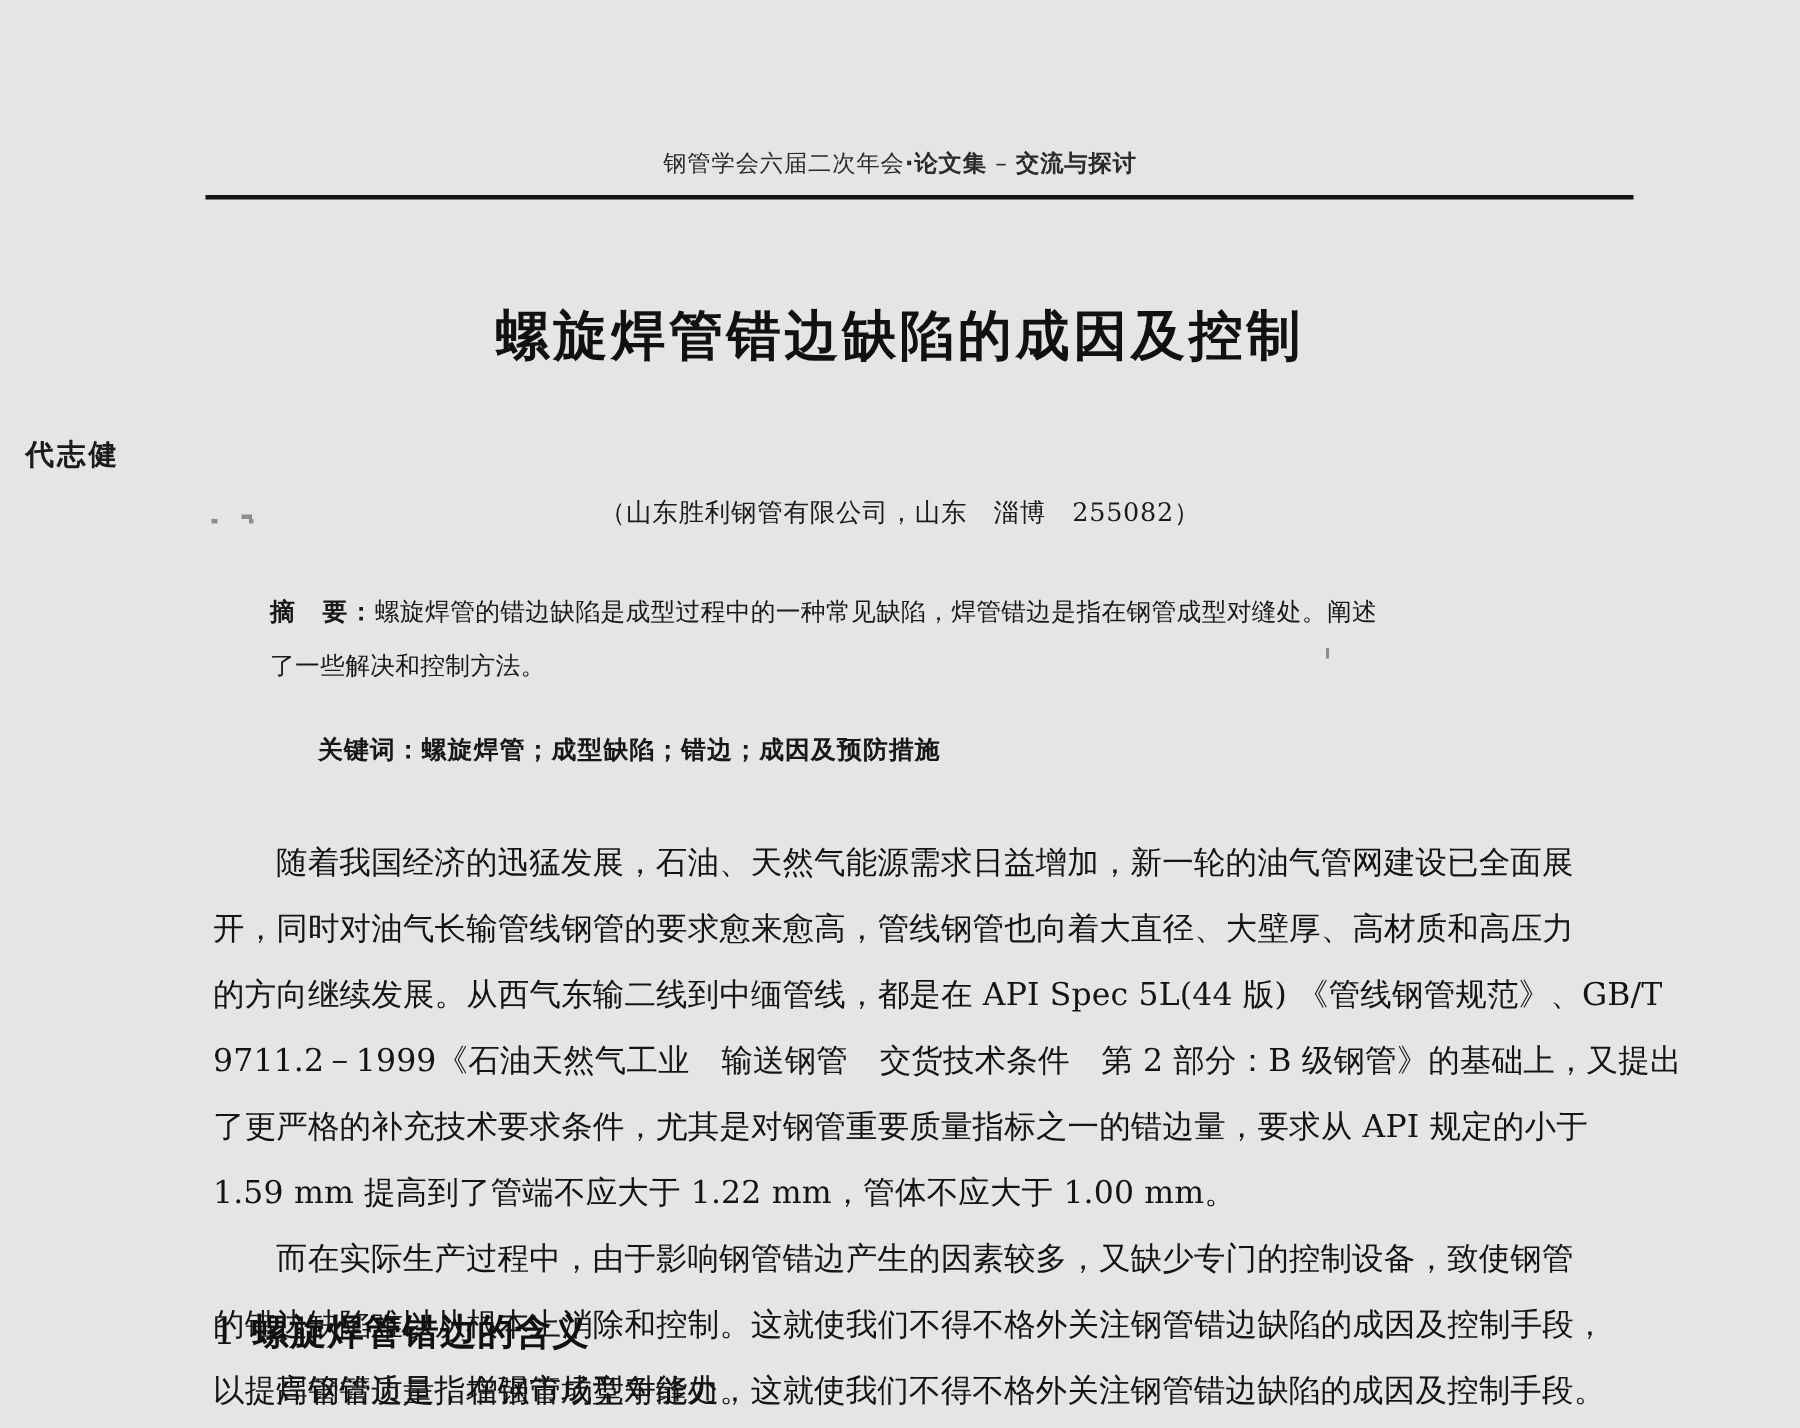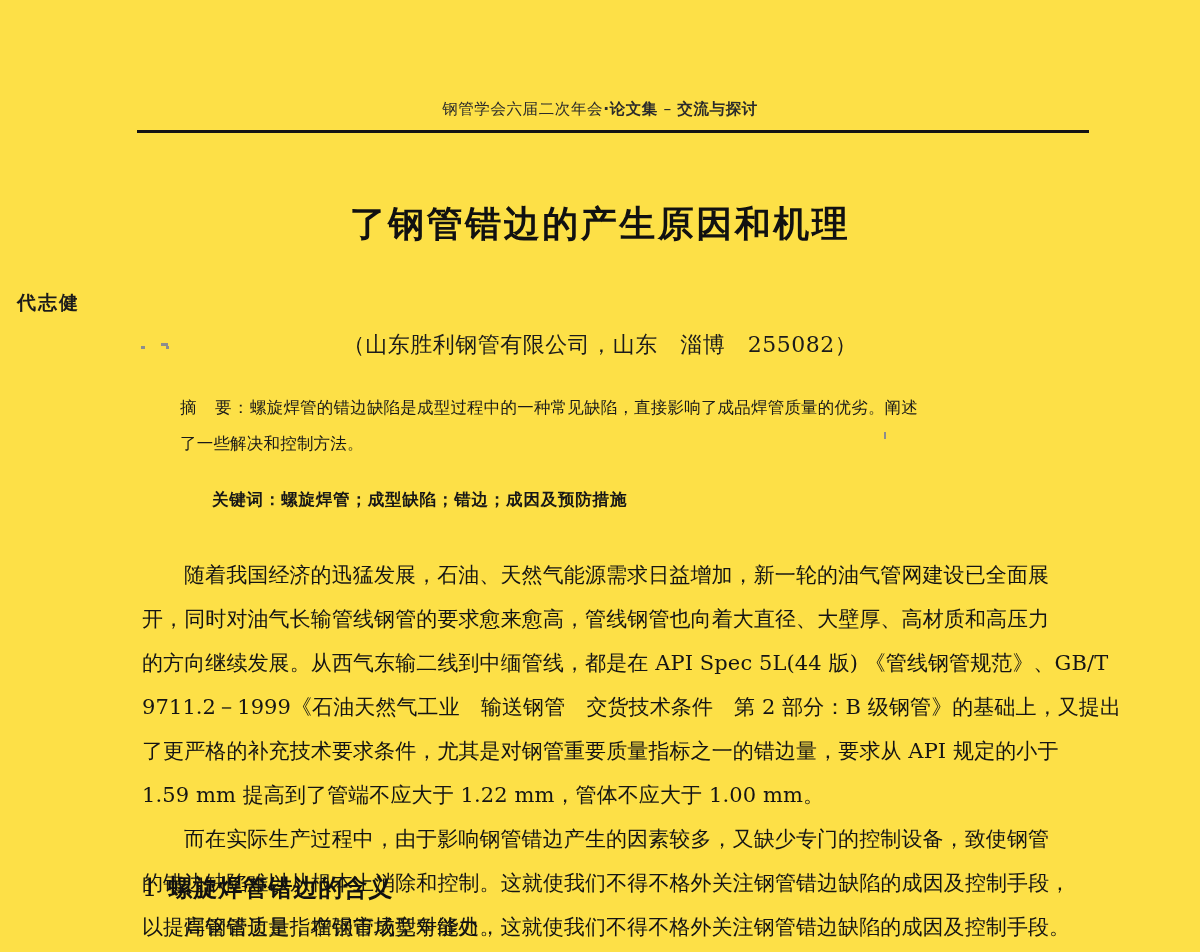--- a/index.html
+++ b/index.html
@@ -11,21 +11,21 @@
     width: 1200px;
     height: 952px;
     overflow: hidden;
     font-family: "DejaVu Sans", sans-serif;
     color: #1a1a1a;
   }
   .page {
     position: relative;
     width: 1200px;
     height: 952px;
-    background: #fde047;
+    background: #e5e5e5;
   }
 
   
   .running-header {
     position: absolute;
     top: 99px;
     left: 0;
     width: 1200px;
     text-align: center;
     font-size: 15.5px;
@@ -73,21 +73,21 @@
     color: #1b1b1b;
     font-family: "DejaVu Serif", serif;
     padding-left: 17px;
   }
   .doc-affiliation {
     position: absolute;
     top: 330px;
     left: 0;
     width: 1200px;
     text-align: center;
-    font-size: 22px;
+    font-size: 17px;
     letter-spacing: 0.5px;
     color: #1b1b1b;
     font-family: "DejaVu Serif", serif;
   }
 
   
   .speck {
     position: absolute;
     background: #8d8d8d;
   }
@@ -102,21 +102,21 @@
     top: 390px;
     left: 180px;
     width: 862px;
     font-size: 16.5px;
     line-height: 36px;
     color: #191919;
     font-family: "DejaVu Sans", sans-serif;
     letter-spacing: 0.2px;
   }
   .abstract .lead {
-    font-weight: 400;
+    font-weight: 700;
     letter-spacing: 1px;
     margin-top: 28px;
   }
   .abs-line {
     white-space: nowrap;
   }
   .keywords {
     position: absolute;
     top: 489px;
     left: 212px;
@@ -186,33 +186,33 @@
 <div class="page">
 
   <div class="running-header">
     <span class="rh-light">钢管学会六届二次年会</span><span class="rh-bold">·</span><span class="rh-bold">论文集</span>
     <span class="rh-light">–</span>
     <span class="rh-bold">交流与探讨</span>
   </div>
 
   <div class="header-rule"></div>
 
-  <div class="doc-title">了钢管错边的产生原因和机理</div>
+  <div class="doc-title">螺旋焊管错边缺陷的成因及控制</div>
 
   <div class="doc-author">代志健</div>
 
   <div class="doc-affiliation">（山东胜利钢管有限公司，山东　淄博　255082）</div>
 
   <div class="speck speck-a"></div>
   <div class="speck speck-b"></div>
   <div class="speck speck-c"></div>
   <div class="speck speck-d"></div>
 
   <div class="abstract">
-    <div class="abs-line"><span class="lead">摘　要：</span><span>螺旋焊管的错边缺陷是成型过程中的一种常见缺陷，直接影响了成品焊管质量的优劣。阐述</span></div>
+    <div class="abs-line"><span class="lead">摘　要：</span><span>螺旋焊管的错边缺陷是成型过程中的一种常见缺陷，焊管错边是指在钢管成型对缝处。阐述</span></div>
     <div class="abs-line">了一些解决和控制方法。</div>
   </div>
 
   <div class="keywords"><span>关键词：</span><span>螺旋焊管；成型缺陷；错边；成因及预防措施</span></div>
 
   <div class="body-text">
     <div class="body-line indent">随着我国经济的迅猛发展，石油、天然气能源需求日益增加，新一轮的油气管网建设已全面展</div>
     <div class="body-line">开，同时对油气长输管线钢管的要求愈来愈高，管线钢管也向着大直径、大壁厚、高材质和高压力</div>
     <div class="body-line">的方向继续发展。从西气东输二线到中缅管线，都是在 API Spec 5L(44 版) 《管线钢管规范》、GB/T</div>
     <div class="body-line">9711.2－1999《石油天然气工业　输送钢管　交货技术条件　第 2 部分：B 级钢管》的基础上，又提出</div>

